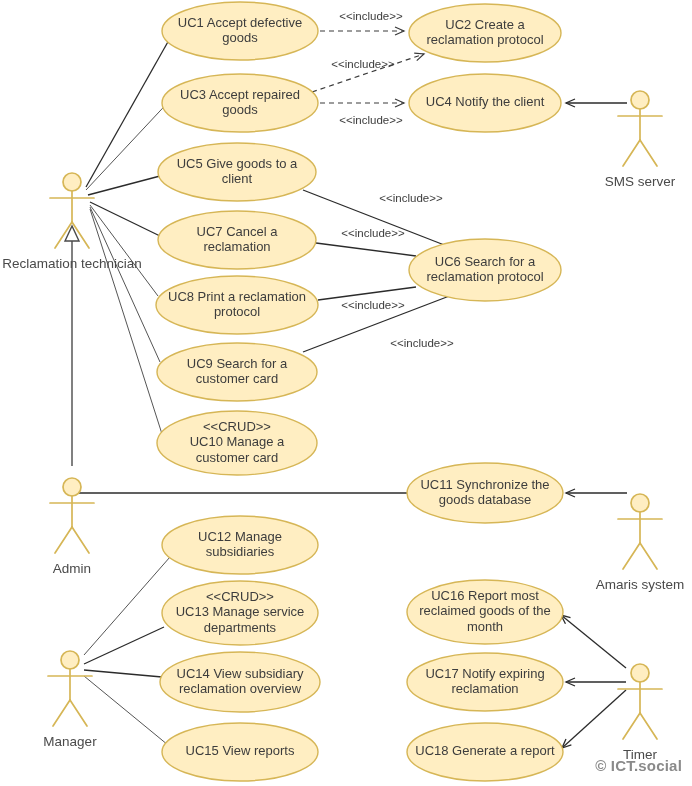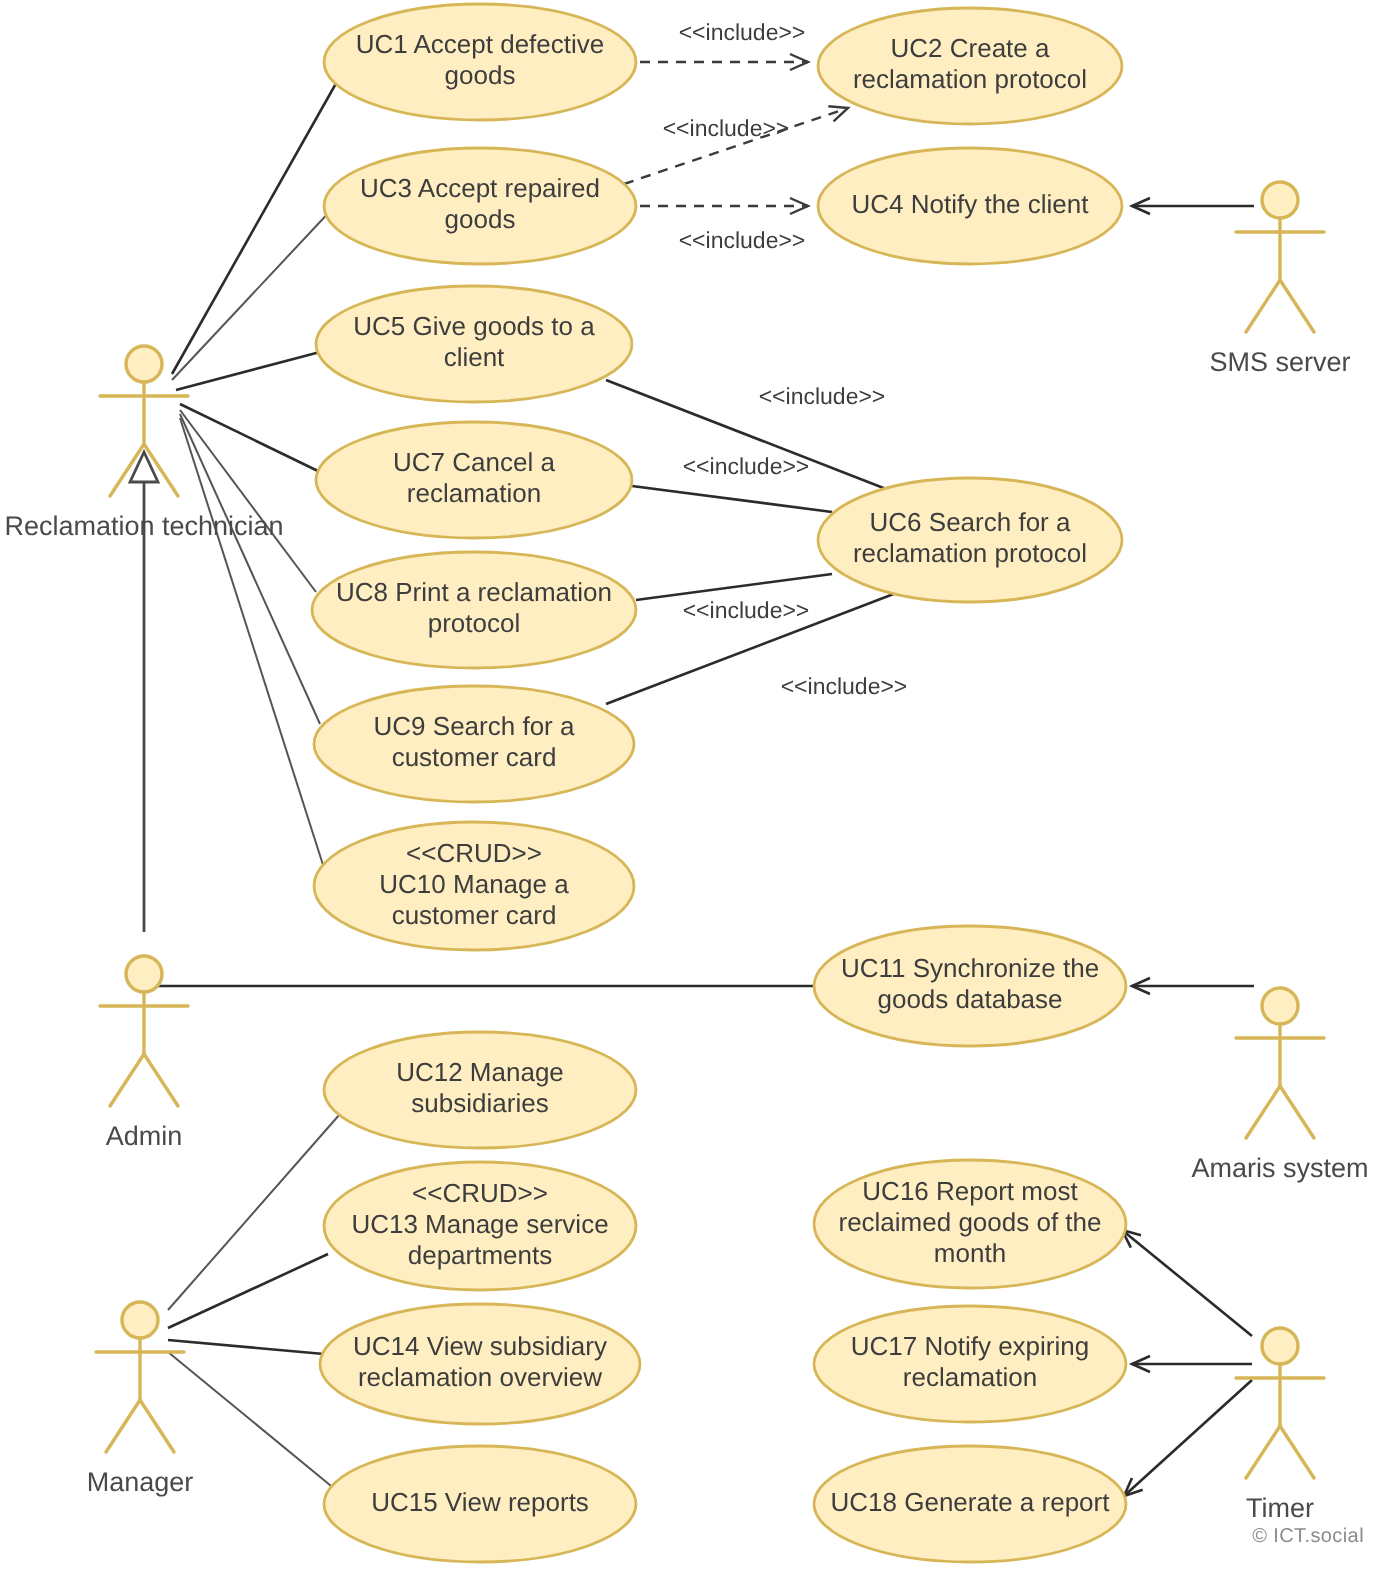--- a/index.html
+++ b/index.html
@@ -86,22 +86,22 @@
     font-size: 11.5px;
     fill: #3d3d3d;
     text-anchor: middle;
     dominant-baseline: middle;
   }
   .credit {
     position: absolute;
     right: 10px;
     bottom: 12px;
     font-family: "Liberation Sans", sans-serif;
-    font-size: 10px;
-    font-weight: normal;
+    font-size: 15px;
+    font-weight: bold;
     color: #8a8a8a;
     letter-spacing: 0.2px;
   }
 </style>
 </head>
 <body>
 
 <div id="diagram-root">
 
   <svg id="uml-svg" viewBox="0 0 692 786" xmlns="http://www.w3.org/2000/svg">

